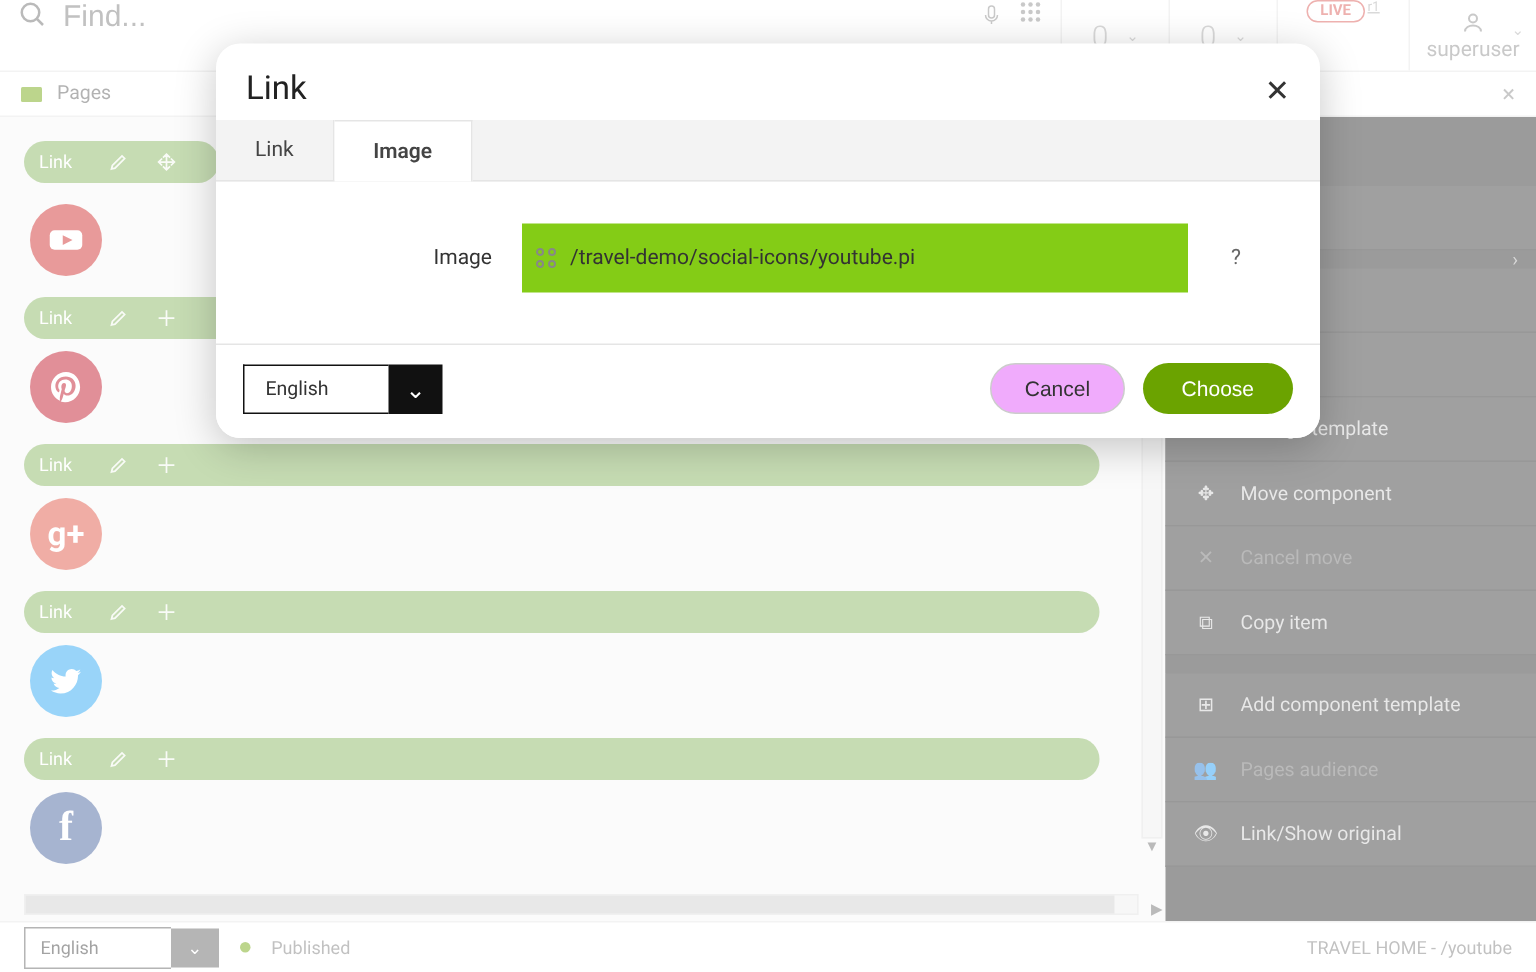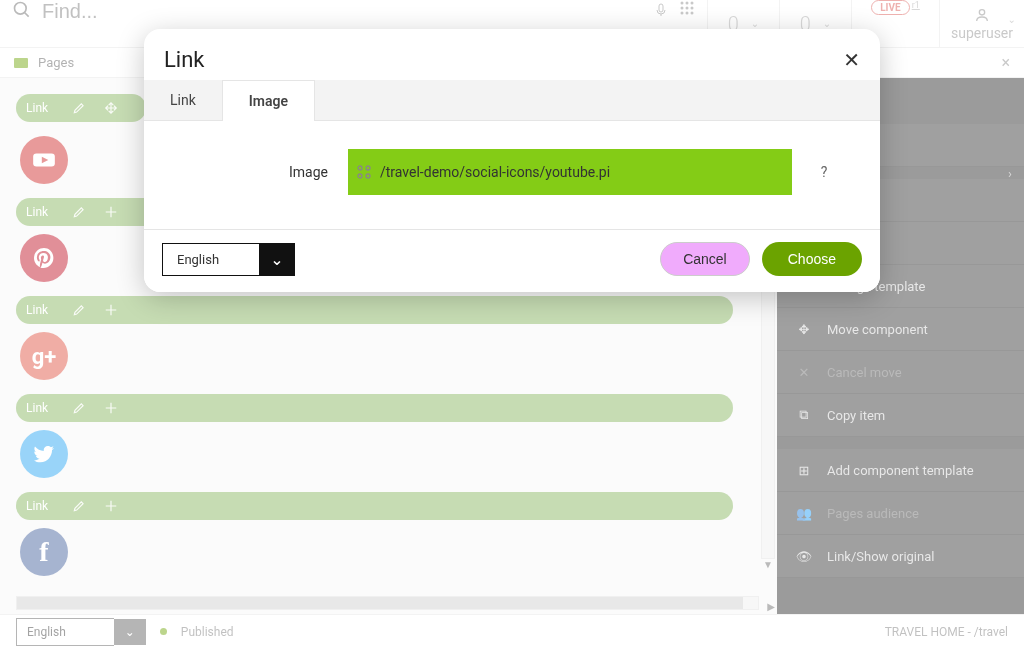--- a/index.html
+++ b/index.html
@@ -310,21 +310,21 @@
   <span class="sp-chev">›</span>
 </div>
 
 <div class="footer">
   <div class="lang-select">
     <span class="lbl">English</span>
     <span class="dd">⌄</span>
   </div>
   <span class="status-dot"></span>
   <span class="status-text">Published</span>
-  <span class="path">TRAVEL HOME - /travel</span>
+  <span class="path">TRAVEL HOME - /youtube</span>
 </div>
 
 <div class="scrim"></div>
 
 <div class="dialog">
   <div class="dlg-header">
     <span class="dlg-title">Link</span>
     <span class="dlg-close">✕</span>
   </div>
   <div class="dlg-tabs">

